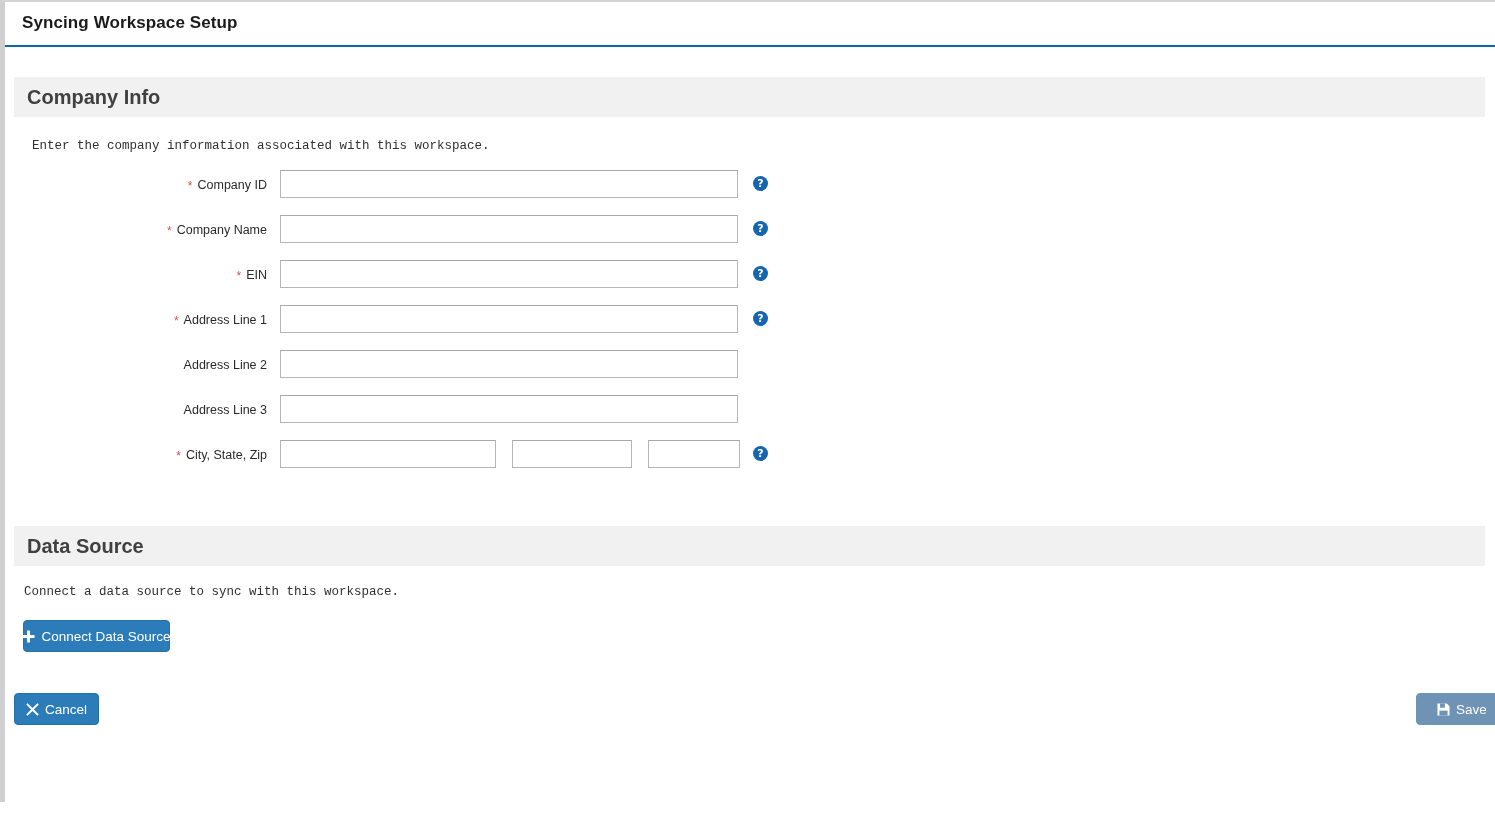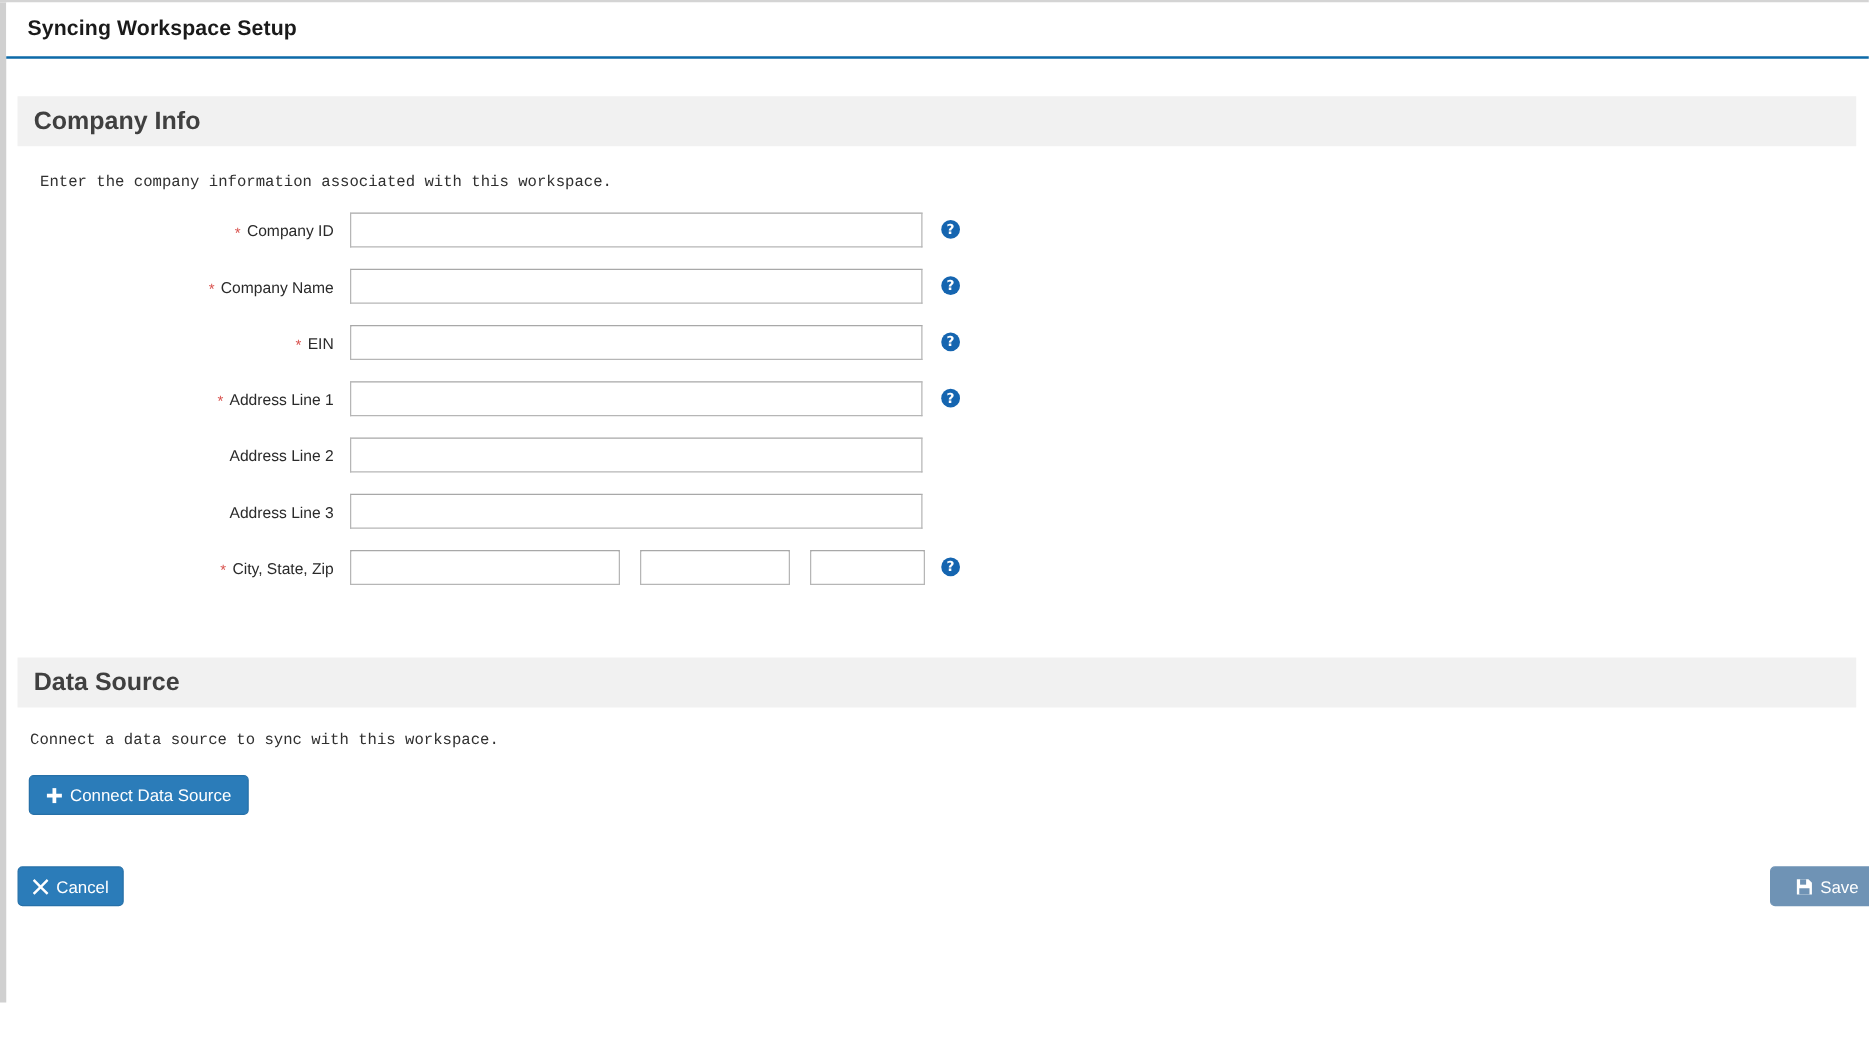--- a/index.html
+++ b/index.html
@@ -257,21 +257,21 @@
     <input class="text-input" type="text" style="left: 648px; top: 0px; width: 92px;" placeholder="">
     <div class="help-icon" style="left:753px; top:6px;">?</div>
   </div>
 
   <div class="section-band" style="top:526px;">
     <div class="section-band-title">Data Source</div>
   </div>
 
   <div class="section-desc" style="left:24px; top:585px;">Connect a data source to sync with this workspace.</div>
 
-  <div class="btn btn-primary" style="left:23px; top:620px; width:176px; height:32px;">
+  <div class="btn btn-primary" style="left:23px; top:620px; width:147px; height:32px;">
     <span class="btn-icon">
       <svg width="13" height="13" viewBox="0 0 13 13" aria-hidden="true">
         <rect x="5" y="0.5" width="3" height="12" fill="#ffffff"></rect>
         <rect x="0.5" y="5" width="12" height="3" fill="#ffffff"></rect>
       </svg>
     </span>
     <span>Connect Data Source</span>
   </div>
 
   <div class="btn btn-primary" style="left:14px; top:693px; width:85px; height:32px;text-align:center;">

